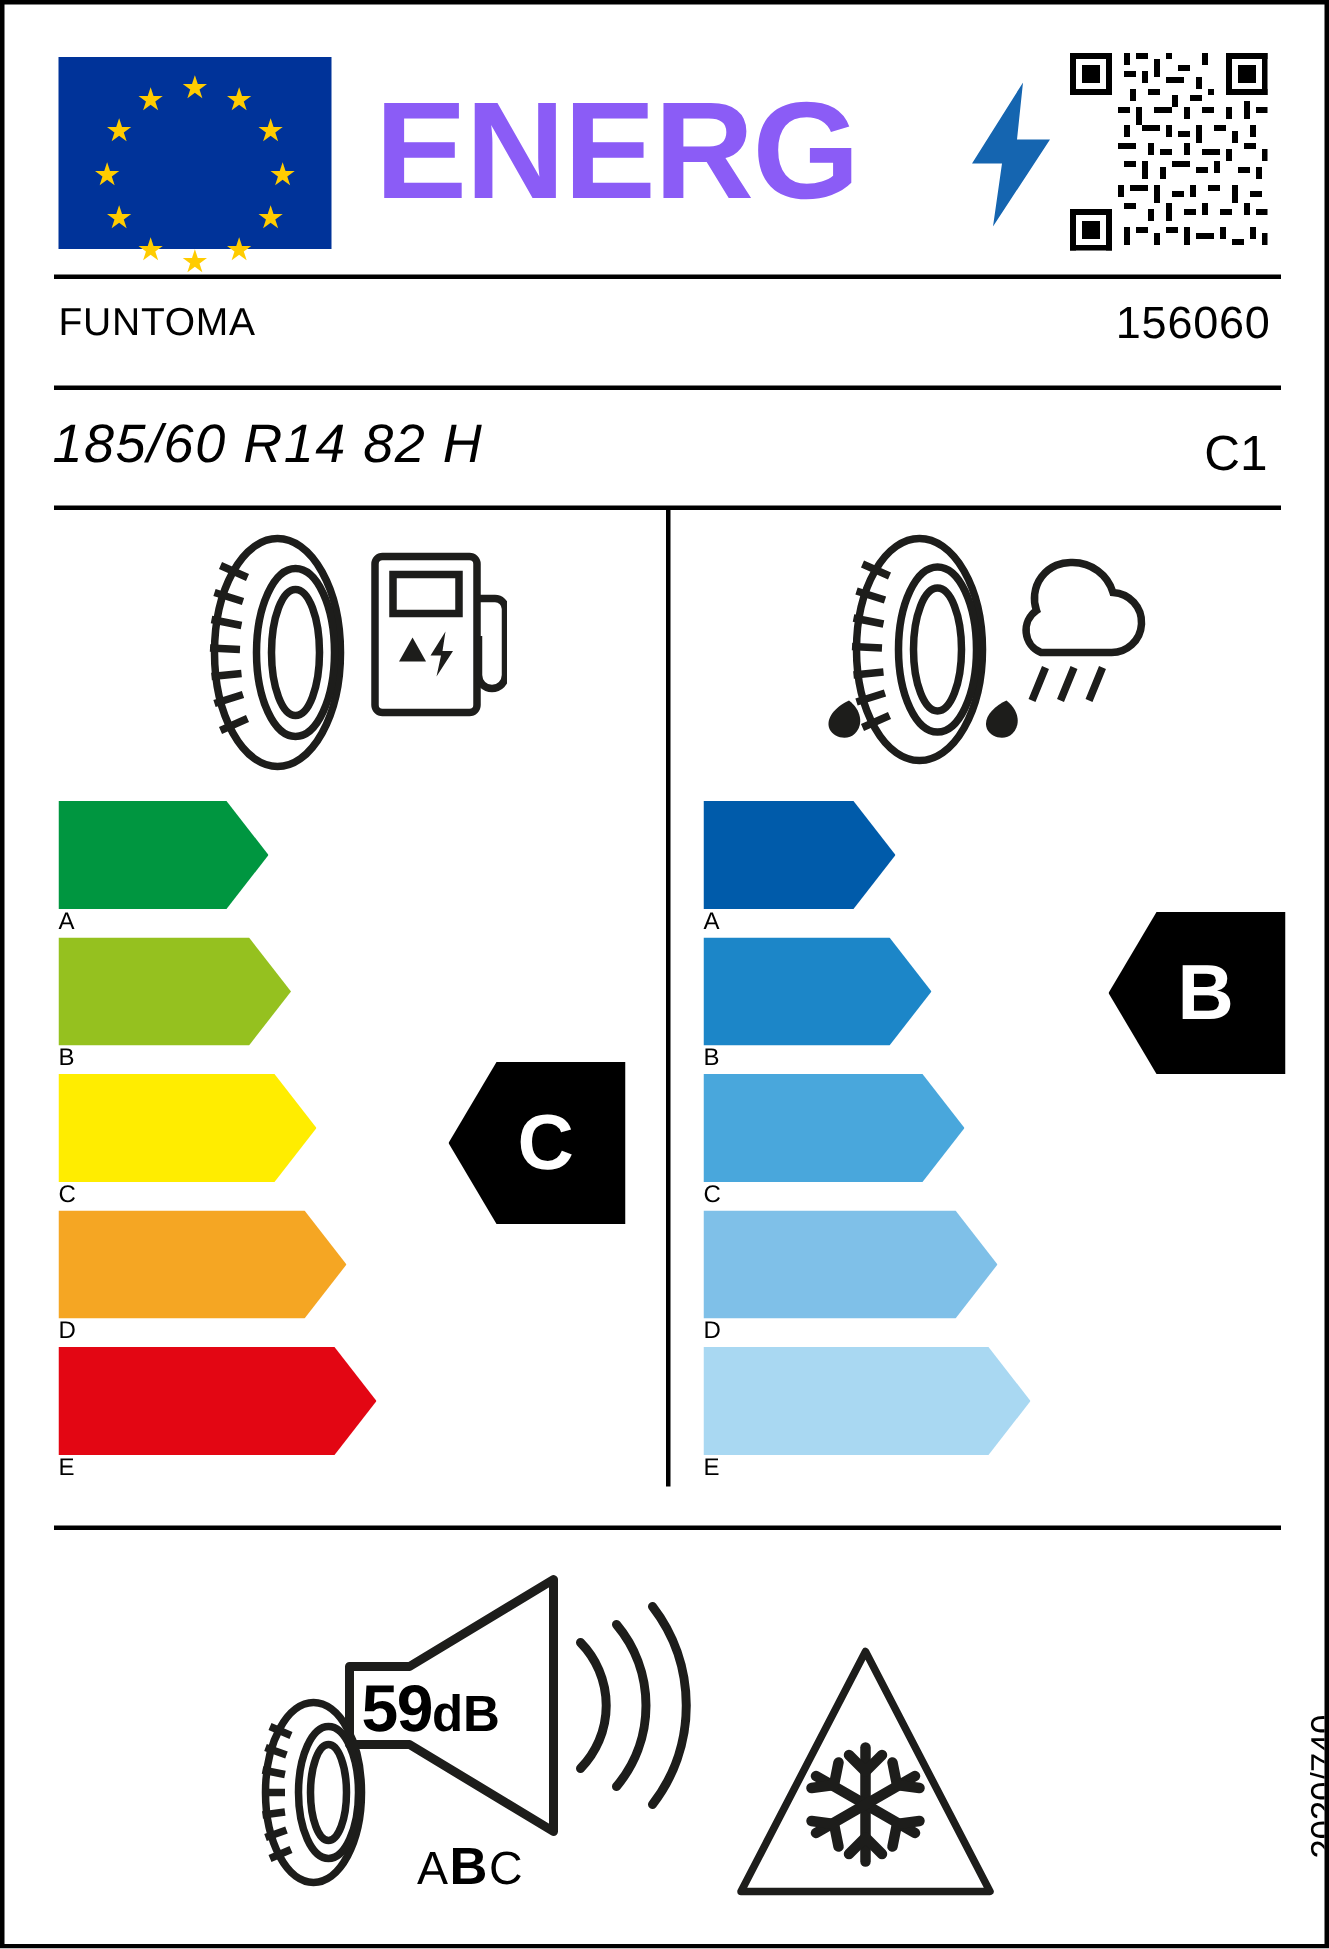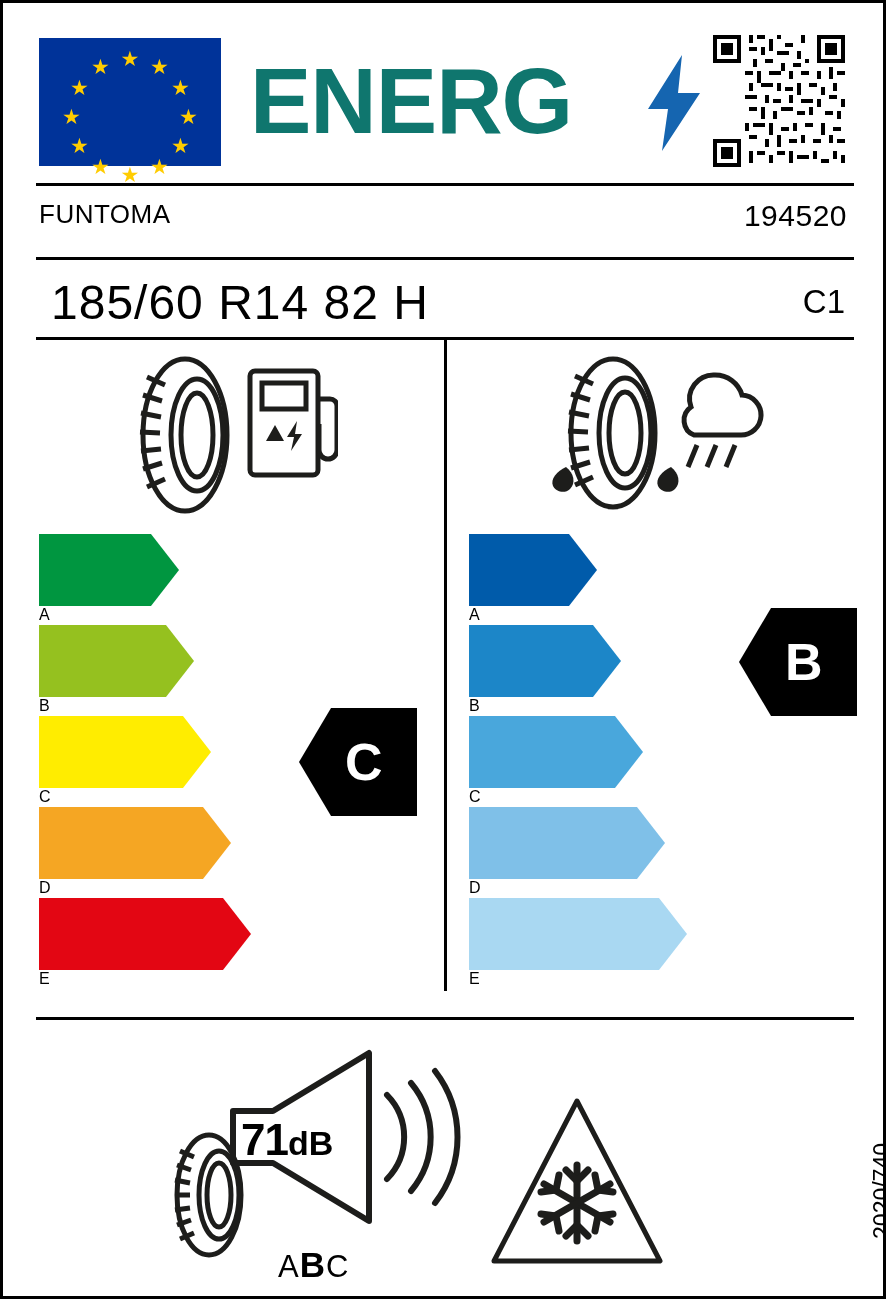--- a/index.html
+++ b/index.html
@@ -42,21 +42,21 @@
     width: 21px;
     height: 21px;
     text-align: center;
   }
   .energy-word {
     position: absolute;
     left: 247px; top: 48px;
     font-size: 92px;
     font-weight: bold;
     letter-spacing: -1px;
-    color: #0f766e;
+    color: #8b5cf6;
     line-height: 100px;
     font-family: "Liberation Sans", sans-serif;
   }
   .bolt {
     position: absolute;
     left: 645px; top: 52px;
     width: 52px; height: 96px;
   }
   .qr {
     position: absolute;
@@ -96,23 +96,24 @@
   .sku {
     position: absolute;
     right: 36px; top: 196px;
     font-size: 30px;
     letter-spacing: 0.5px;
   }
 
   
   .tyre-size {
     position: absolute;
-    left: 48px; top: 272px;
-    font-size: 48px;
+    left: 32px; top: 272px;
+    font-size: 36px;
     letter-spacing: 1px;
+    font-style: italic;
   }
   .class-code {
     position: absolute;
     right: 38px; top: 280px;
     font-size: 33px;
   }
 
   
   .pict-fuel {
     position: absolute;
@@ -177,21 +178,20 @@
   .noise-db .unit {
     font-size: 34px;
     font-weight: bold;
     letter-spacing: 0;
   }
   .noise-classes {
     position: absolute;
     left: 275px; top: 1222px;
     font-size: 31px;
     letter-spacing: 1px;
-    margin-top: 20px;
   }
   .noise-classes .sel {
     font-weight: bold;
     font-size: 35px;
   }
   .snow-block {
     position: absolute;
     left: 487px; top: 1090px;
     width: 175px; height: 175px;
   }
@@ -324,21 +324,21 @@
           <rect x="27" y="31" width="2" height="1"></rect>
         <rect x="30" y="29" width="1" height="2"></rect>
           <rect x="32" y="30" width="1" height="2"></rect>
       </g>
     </svg>
   </div>
 
   <div class="hr r1"></div>
 
   <div class="brand">FUNTOMA</div>
-  <div class="sku">194520</div>
+  <div class="sku">156060</div>
 
   <div class="hr r2"></div>
 
   <div class="tyre-size">185/60 R14 82 H</div>
   <div class="class-code">C1</div>
 
   <div class="hr r3"></div>
   <div class="vr"></div>
 
   <svg class="pict-fuel" viewBox="0 0 215 160">
@@ -466,21 +466,21 @@
       <path d="M17 108 L31 114 M14 122 L28 127 M12 137 L27 140 M12 152 L27 152 M12 167 L27 165 M14 182 L28 177 M17 196 L31 190"></path>
     </g>
     <path d="M70 68 h40 L206 10 v168 L110 120 H70 z" fill="none" stroke="#1d1d1b" stroke-width="6" stroke-linejoin="round"></path>
     <g fill="none" stroke="#1d1d1b" stroke-width="6" stroke-linecap="round">
       <path d="M224 52 a60 60 0 0 1 0 84"></path>
       <path d="M248 40 a84 84 0 0 1 0 108"></path>
       <path d="M272 28 a108 108 0 0 1 0 132"></path>
     </g>
   </svg>
   <div class="noise-db">
-    <span>71</span><span class="unit">dB</span>
+    <span>59</span><span class="unit">dB</span>
   </div>
   <div class="noise-classes">
     <span>A</span><span class="sel">B</span><span>C</span>
   </div>
 
   <svg class="snow-block" viewBox="0 0 175 175">
     <path d="M87 8 L170 168 H4 Z" fill="none" stroke="#1d1d1b" stroke-width="5" stroke-linejoin="round"></path>
     <g stroke="#1d1d1b" stroke-width="7" stroke-linecap="round" fill="none">
       <path d="M87 72 V148"></path>
       <path d="M54 91 L120 129"></path>

